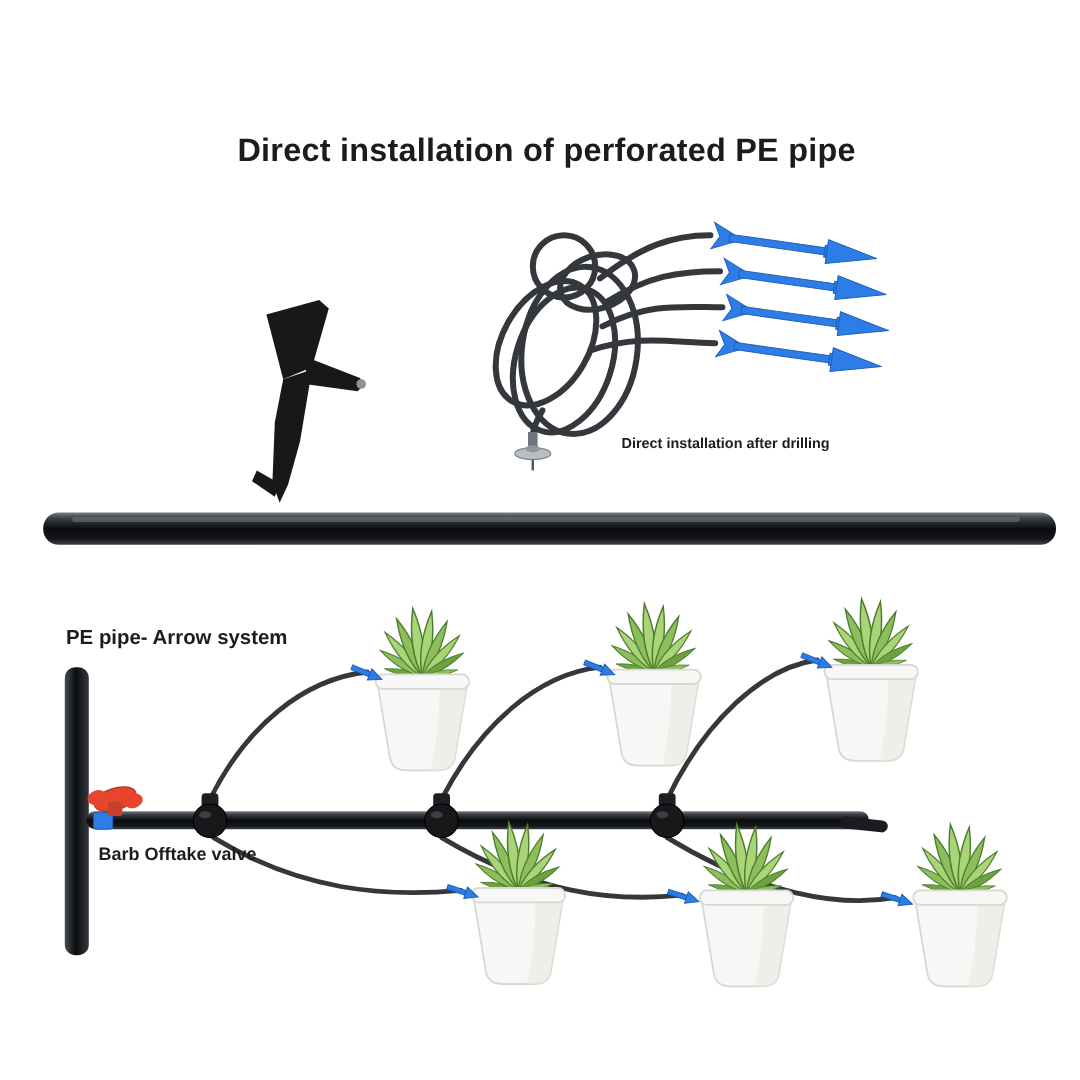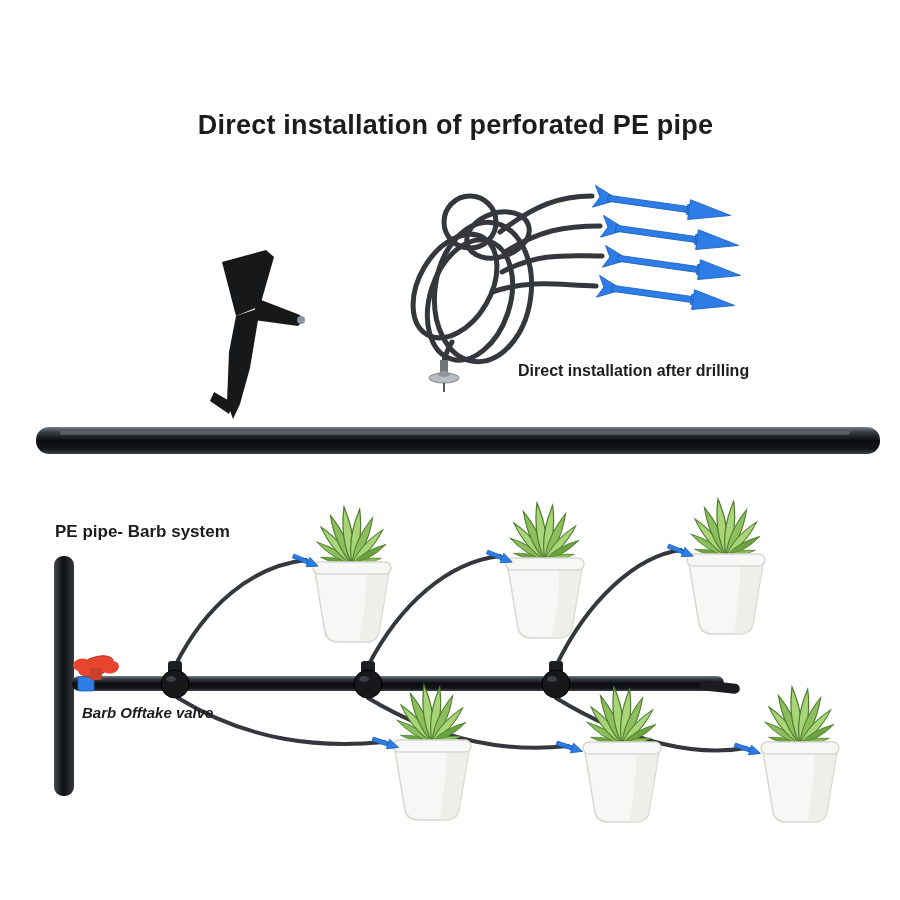--- a/index.html
+++ b/index.html
@@ -4,23 +4,23 @@
 <style>
   html,body{margin:0;padding:0;background:#fff;}
   .canvas{
     position:relative;width:900px;height:900px;background:#ffffff;
     font-family:"Liberation Sans",sans-serif;overflow:hidden;
   }
   .art{position:absolute;left:0;top:0;}
   .label{position:absolute;color:var(--text,#1c1c1c);font-weight:700;white-space:nowrap;}
   #title{left:0;right:0;top:110px;text-align:center;font-size:27px;letter-spacing:0.2px;margin-left:11px;}
   #hole-punch-label{left:50px;top:346px;font-size:18px;line-height:25px;}
-  #drill-label{left:518px;top:362px;font-size:16px;}
+  #drill-label{left:518px;top:362px;font-size:12px;}
   #system-label{left:55px;top:522px;font-size:17px;}
-  #valve-label{left:82px;top:704px;font-size:15px;font-style:italic;}
+  #valve-label{left:82px;top:704px;font-size:15px;}
 
   .coil{fill:none;stroke:var(--tube,#34383d);stroke-width:5;stroke-linecap:round;}
   .tube{fill:none;stroke:var(--tube,#34383d);stroke-width:4;stroke-linecap:round;}
   .blue{fill:var(--arrow-blue,#2e7de6);stroke:#1b5fb8;stroke-width:0.8;}
   .blk{fill:var(--pipe-black,#17181a);}
   .leaf-l{fill:var(--leaf-light,#a9d478);stroke:var(--leaf-stroke,#4e7d30);stroke-width:1;}
   .leaf-m{fill:var(--leaf-mid,#8cbf5c);stroke:var(--leaf-stroke,#4e7d30);stroke-width:1;}
   .leaf-d{fill:var(--leaf-dark,#6da33f);stroke:var(--leaf-stroke,#4e7d30);stroke-width:1;}
   .potf{fill:var(--pot-white,#f7f7f5);stroke:var(--pot-stroke,#d8d8d3);stroke-width:1.5;}
 </style>
@@ -163,17 +163,17 @@
       <use href="#miniDripper" transform="translate(572,748) rotate(18)"></use>
       <use href="#miniDripper" transform="translate(750,750) rotate(18)"></use>
     </g>
   </svg>
 
   <div id="title" class="label">Direct installation of perforated PE pipe</div>
 
 
   <div id="drill-label" class="label">Direct installation after drilling</div>
 
-  <div id="system-label" class="label">PE pipe- Barb system</div>
+  <div id="system-label" class="label">PE pipe- Arrow system</div>
 
   <div id="valve-label" class="label">Barb Offtake valve</div>
 
 </div>
 
 </body></html>

